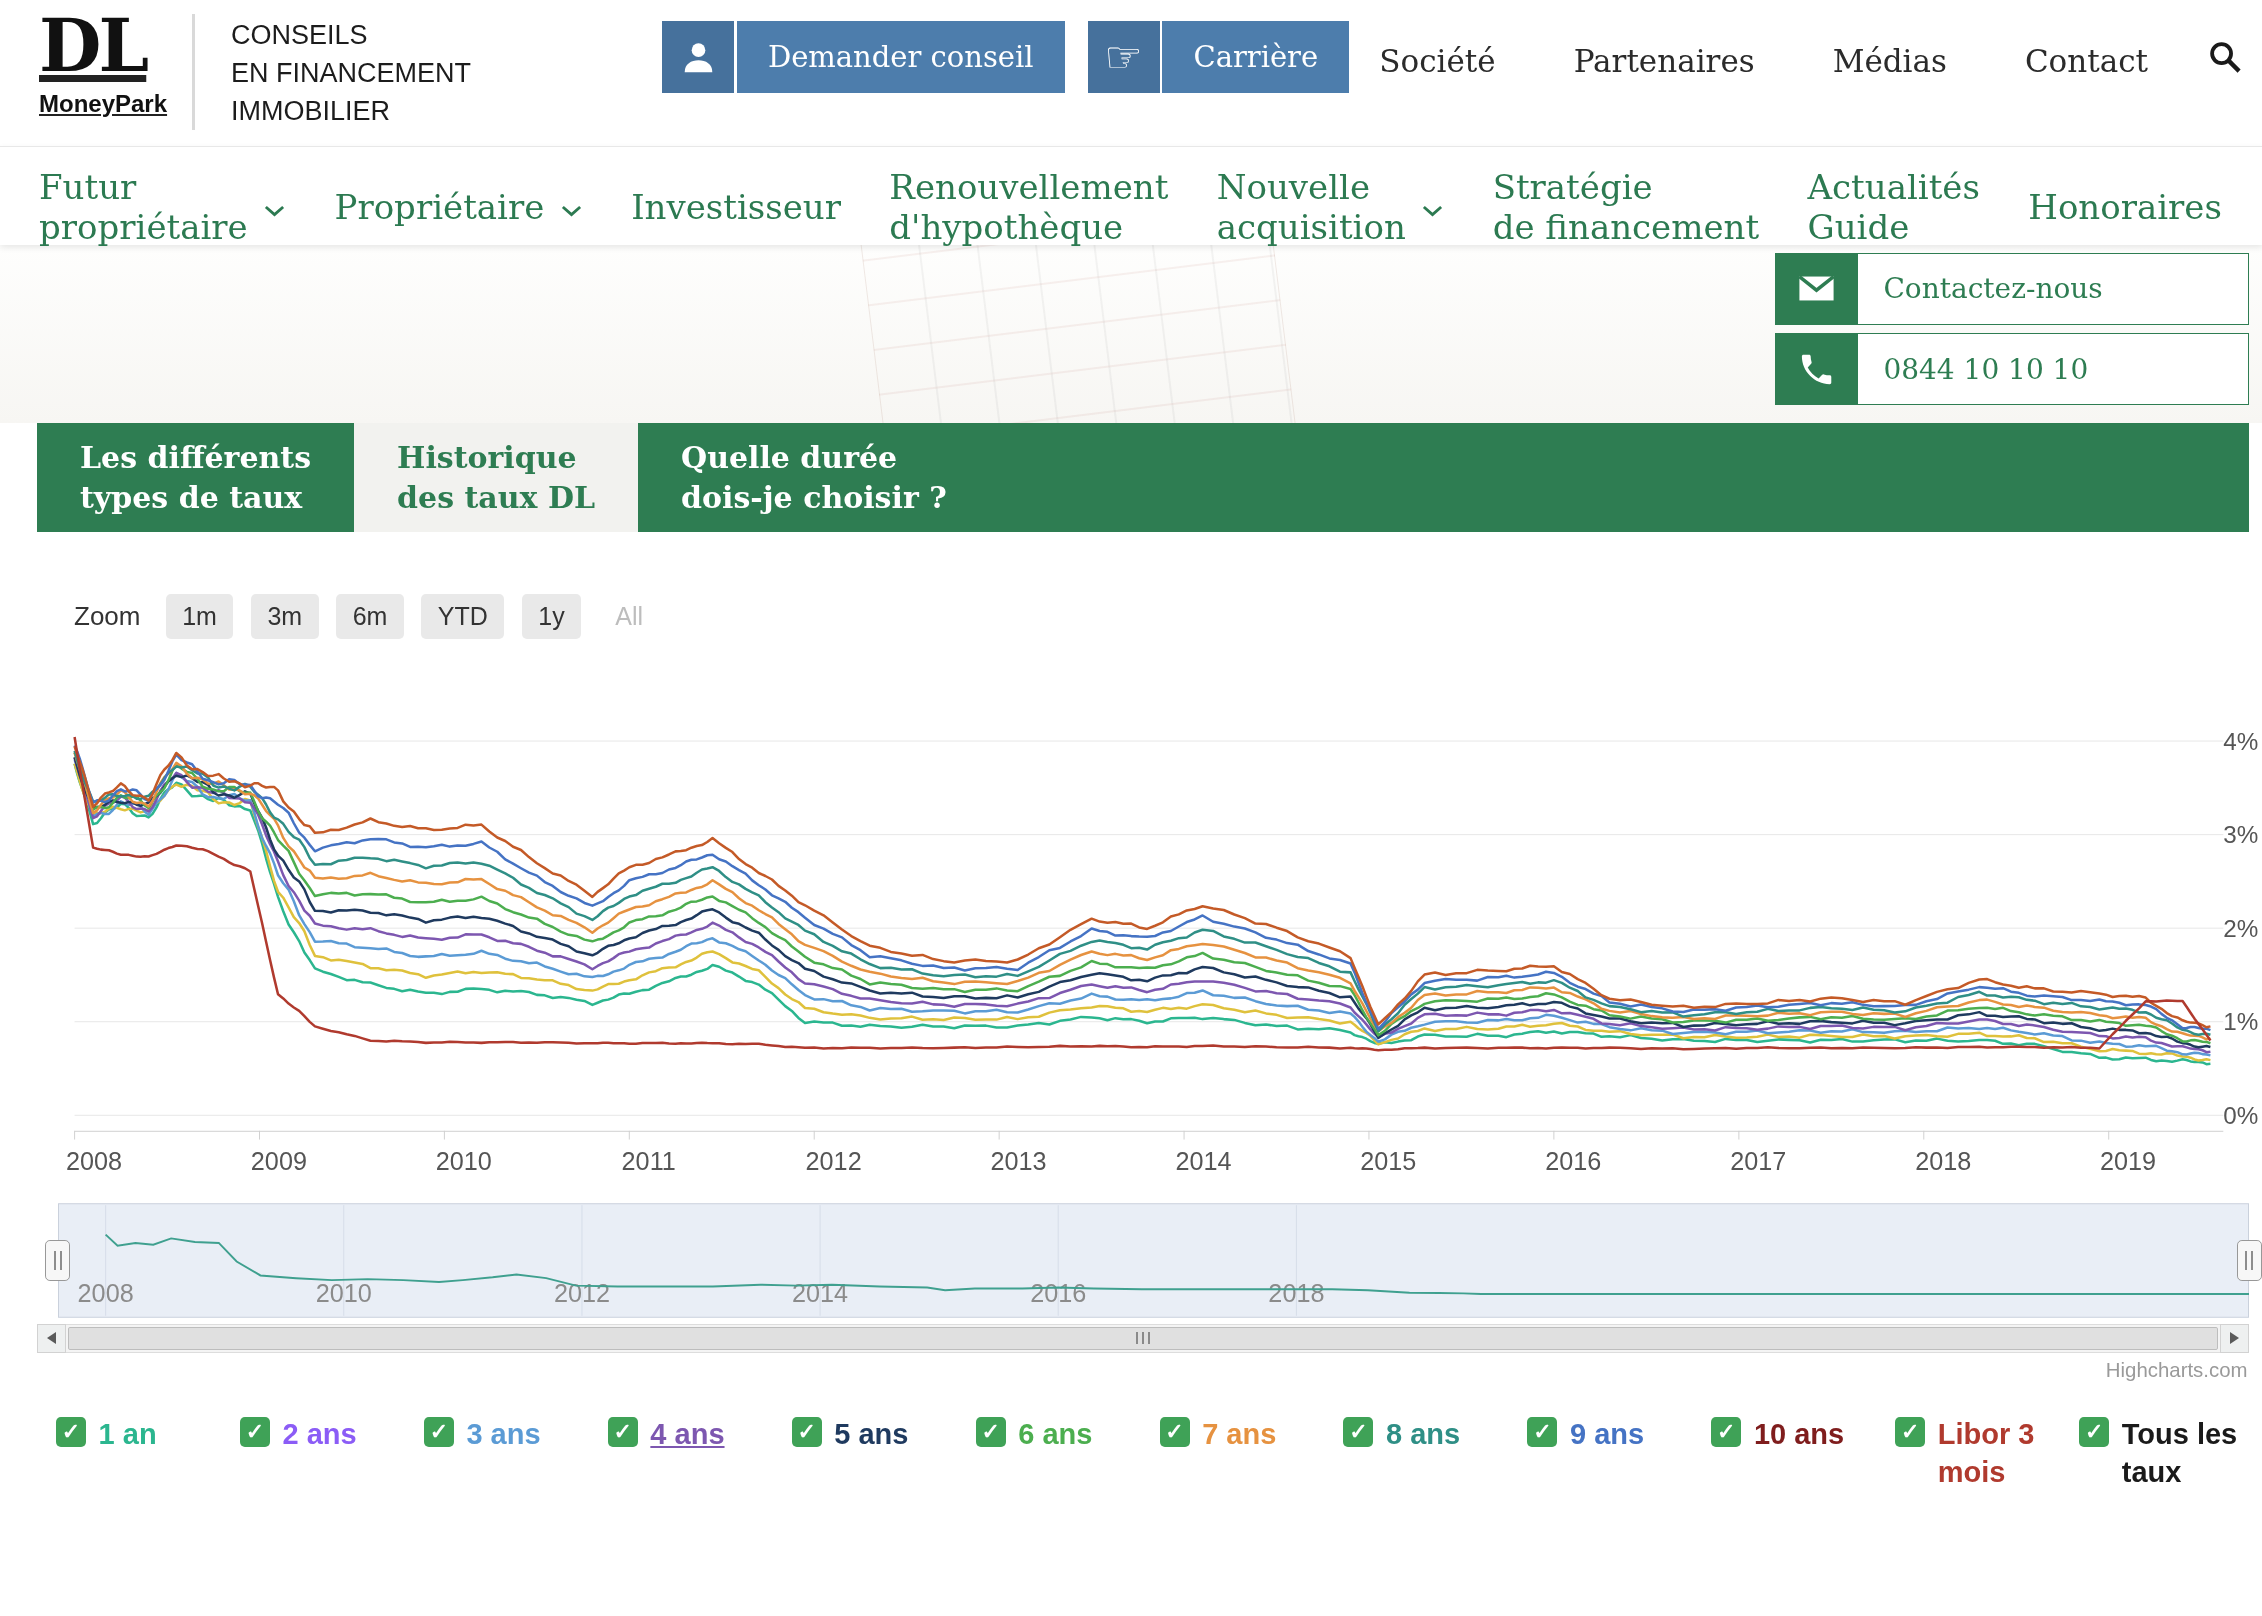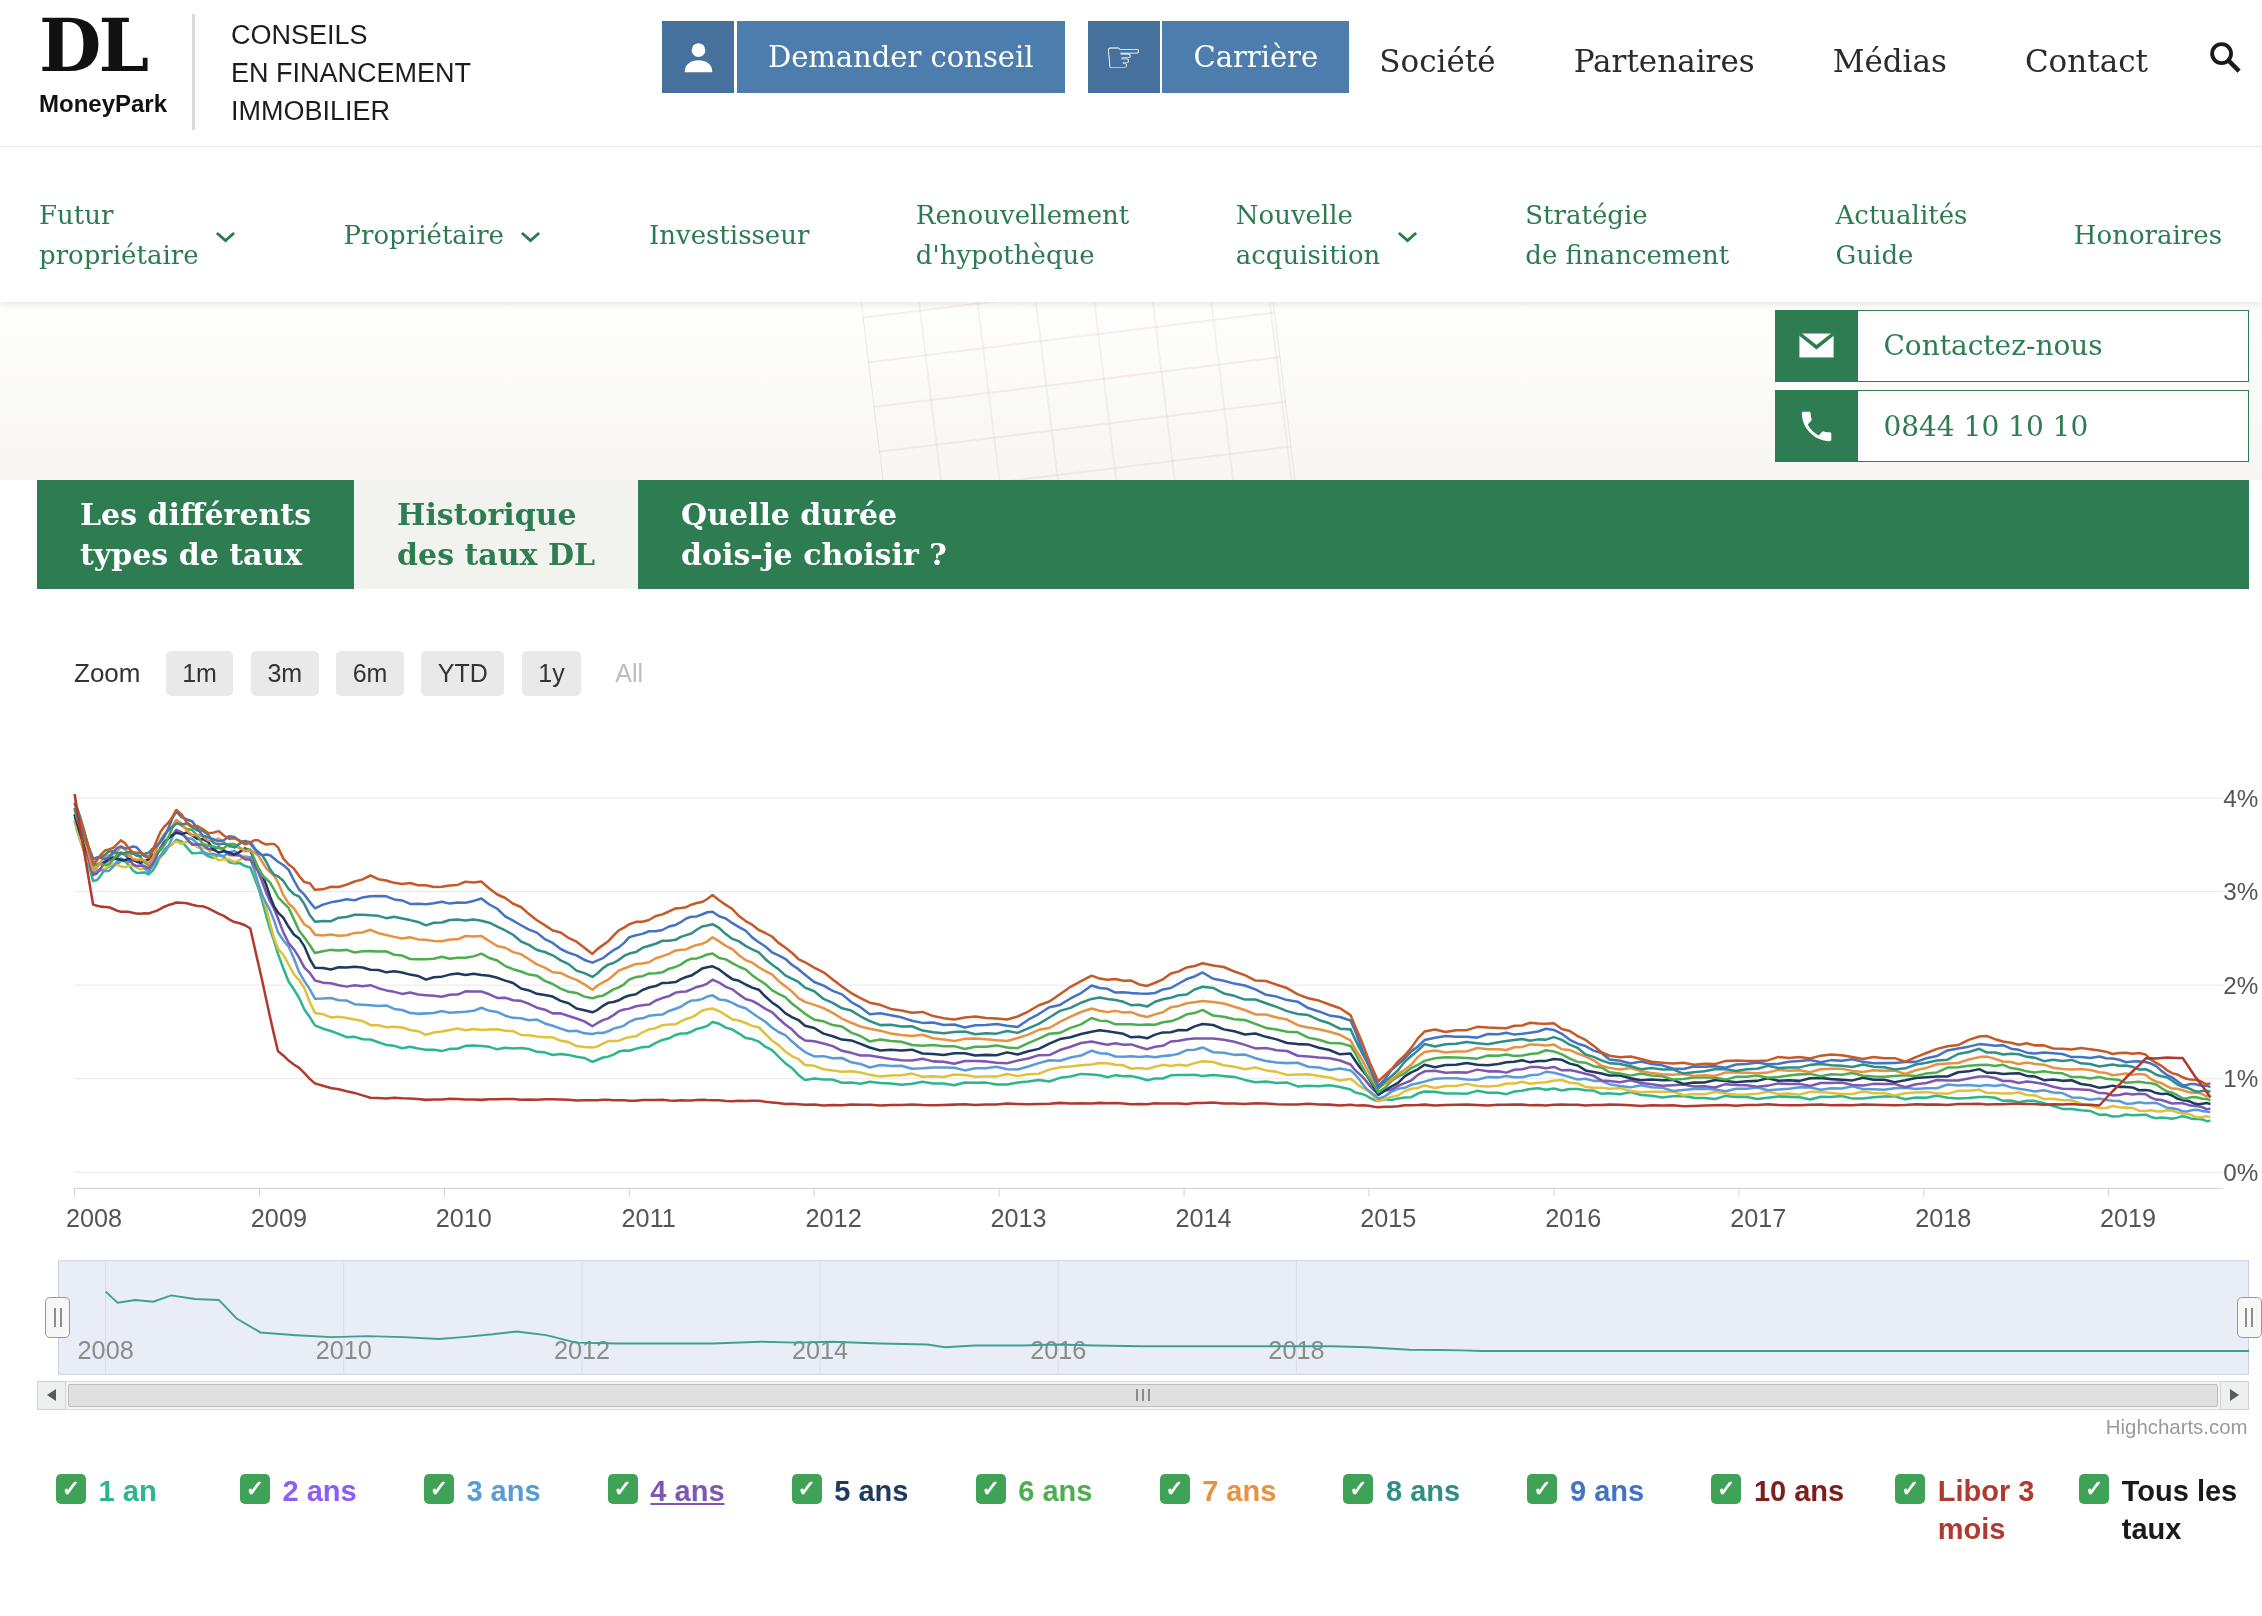--- a/index.html
+++ b/index.html
@@ -1,39 +1,39 @@
 <!DOCTYPE html>
 <html><head>
 <meta charset="utf-8">
 <style>
   html,body{margin:0;padding:0;}
   body{width:2263px;height:1617px;overflow:hidden;background:#fff;
        font-family:"Liberation Sans",sans-serif;color:#222;}
 
   
   .header{position:relative;height:146px;background:#fff;}
-  .logo-block{position:absolute;left:39px;top:7.8px;cursor:pointer;}
+  .logo-block{position:absolute;left:39px;top:7.8px;cursor:pointer;text-decoration:underline;}
   .logo-dl{font-family:"DejaVu Serif",serif;font-weight:700;font-size:72px;line-height:76px;letter-spacing:-2.9px;color:#111;}
   .logo-sub{font-size:24px;font-weight:700;color:#111;margin-top:5.8px;}
   .logo-divider{position:absolute;left:192px;top:13.6px;width:2.9px;height:116px;background:#d9d9d9;}
   .tagline{position:absolute;left:231px;top:15.5px;font-size:27px;line-height:38px;color:#1c1c1c;}
   .cta-row{position:absolute;left:662px;top:21.3px;display:flex;gap:23px;}
   .cta-btn{display:flex;cursor:pointer;}
   .cta-icon{width:72px;height:72px;background:#46719c;display:flex;align-items:center;justify-content:center;margin-right:2.9px;}
   .cta-label{height:72px;display:flex;align-items:center;padding:0 31px;background:#4d7dac;color:#fff;
              font-family:"DejaVu Serif",serif;font-size:29px;}
   .top-nav{position:absolute;right:115px;top:43px;display:flex;gap:78px;
            font-family:"DejaVu Serif",serif;font-size:31px;color:#2b2b2b;}
   .top-nav-item{cursor:pointer;}
   .search{position:absolute;right:21.3px;top:39px;cursor:pointer;}
 
   
-  .main-nav{box-sizing:border-box;height:156px;border-top:1px solid #e8e8e8;
+  .main-nav{box-sizing:border-box;height:99px;border-top:1px solid #e8e8e8;
             box-shadow:0 2.9px 6.8px rgba(0,0,0,.10);display:flex;justify-content:space-between;
-            padding:21.3px 41px 0 39px;font-family:"DejaVu Serif",serif;font-size:26px;color:#2c7a51;
+            padding:21.3px 41px 0 39px;font-family:"DejaVu Serif",serif;font-size:34px;color:#2c7a51;
             position:relative;z-index:3;background:#fff;}
   .nav-item{display:flex;align-items:center;gap:15.5px;cursor:pointer;}
   .nav-lines{display:flex;flex-direction:column;line-height:40px;}
 
   
   .hero{position:relative;height:178px;background:linear-gradient(180deg,#fefefd,#f7f6f3);overflow:hidden;}
   .hero-art{position:absolute;left:873px;top:-39px;width:408px;height:252px;border:1.9px solid rgba(180,140,120,.18);
             border-radius:7.8px;transform:rotate(-7deg);
             background:repeating-linear-gradient(0deg,transparent 0 43px,rgba(190,120,110,.10) 43px 45px),
                        repeating-linear-gradient(90deg,transparent 0 56px,rgba(150,150,150,.10) 56px 58px);}

